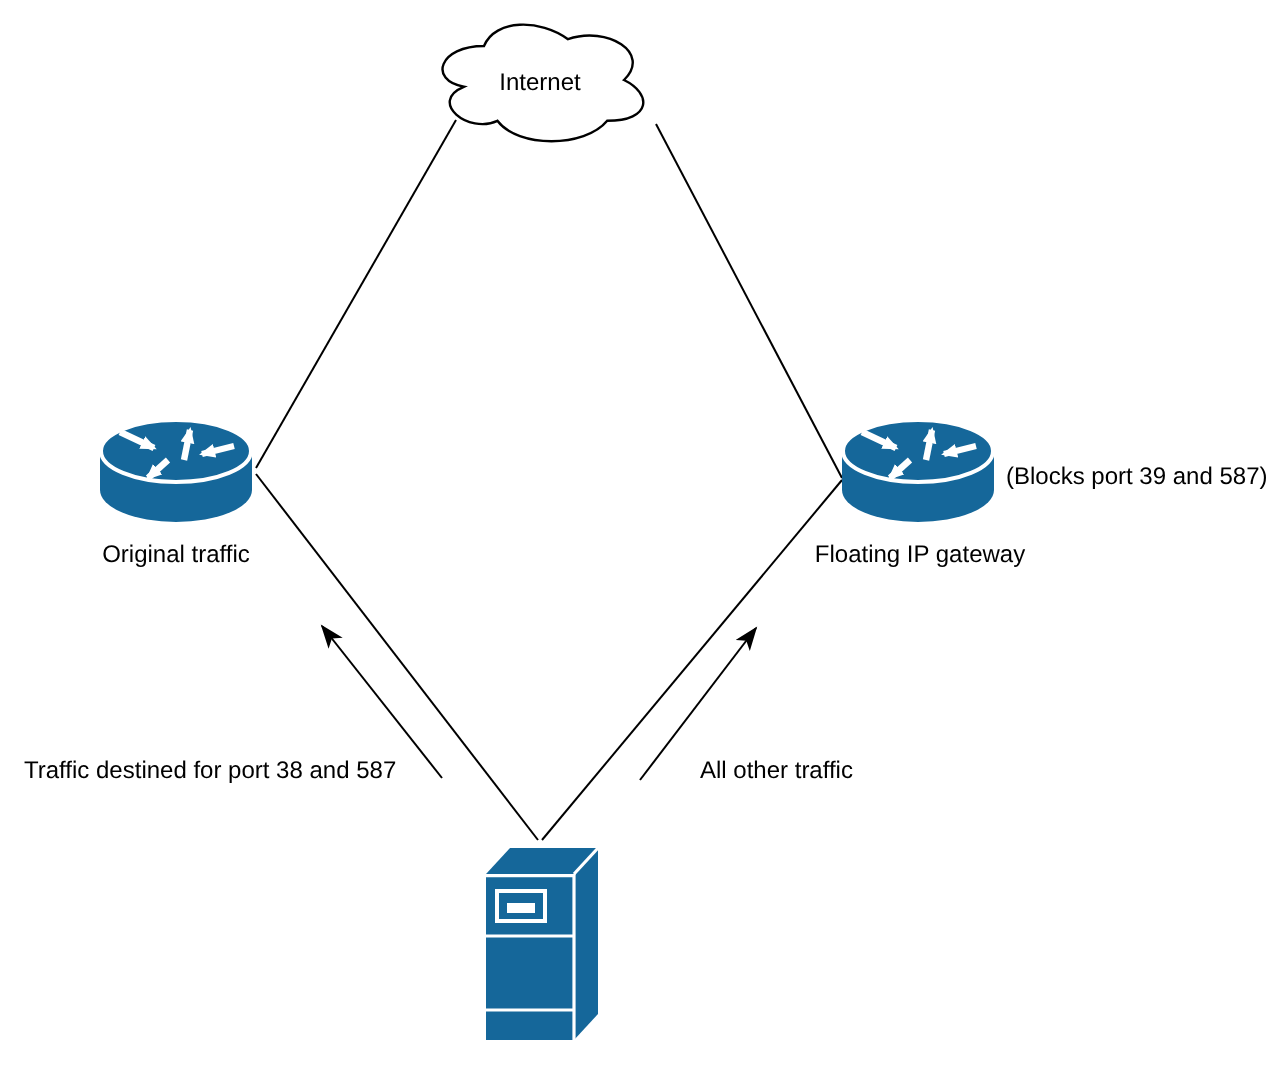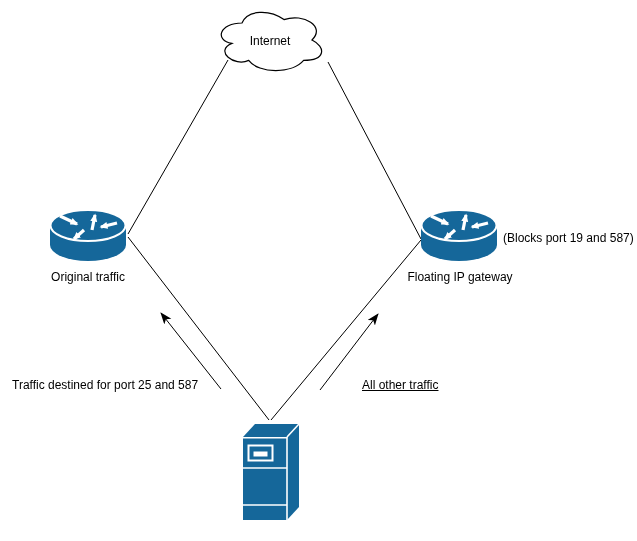--- a/index.html
+++ b/index.html
@@ -80,31 +80,31 @@
     <path class="shape-fill" d="M 1 17 L 1 36 A 38 16 0 0 0 77 36 L 77 17 Z"></path>
     <ellipse class="shape-fill" cx="39" cy="16.5" rx="37.5" ry="15.5" stroke="#ffffff" stroke-width="2"></ellipse>
     <g stroke="#ffffff" stroke-width="3.2">
       <line x1="11" y1="7" x2="28" y2="15" marker-end="url(#arrowWhite)"></line>
       <line x1="43" y1="21" x2="46" y2="6" marker-end="url(#arrowWhite)"></line>
       <line x1="68" y1="14" x2="52" y2="18" marker-end="url(#arrowWhite)"></line>
       <line x1="35" y1="21" x2="25" y2="30" marker-end="url(#arrowWhite)"></line>
     </g>
   </svg>
   <div class="label center" style="left:388px; top:270px; width:144px;">Floating IP gateway</div>
-  <div class="label" style="left:503px; top:231px;">(Blocks port 19 and 587)</div>
+  <div class="label" style="left:503px; top:231px;">(Blocks port 39 and 587)</div>
 
   <svg class="abs" style="left:240px; top:422px;" width="62" height="100" viewBox="0 0 62 100">
     <polygon class="shape-fill" points="3,15 15,2 59,2 59,85 47,98 3,98"></polygon>
     <g class="white-line" stroke-width="1.6">
       <line x1="3" y1="15.8" x2="47" y2="15.8"></line>
       <line x1="47" y1="15" x2="47" y2="98"></line>
       <line x1="47" y1="15" x2="59" y2="2"></line>
       <line x1="3" y1="46" x2="47" y2="46"></line>
       <line x1="3" y1="83" x2="47" y2="83"></line>
     </g>
     <rect x="8.5" y="23.5" width="24" height="15" fill="none" stroke="#ffffff" stroke-width="2"></rect>
     <rect x="13.5" y="29.5" width="14" height="5" fill="#ffffff"></rect>
   </svg>
 
-  <div class="label" style="left:12px; top:378px;">Traffic destined for port 25 and 587</div>
-  <div class="label" style="left:362px; top:378px;text-decoration:underline;">All other traffic</div>
+  <div class="label" style="left:12px; top:378px;">Traffic destined for port 38 and 587</div>
+  <div class="label" style="left:350px; top:378px;">All other traffic</div>
 
 </div>
 
 </body></html>

